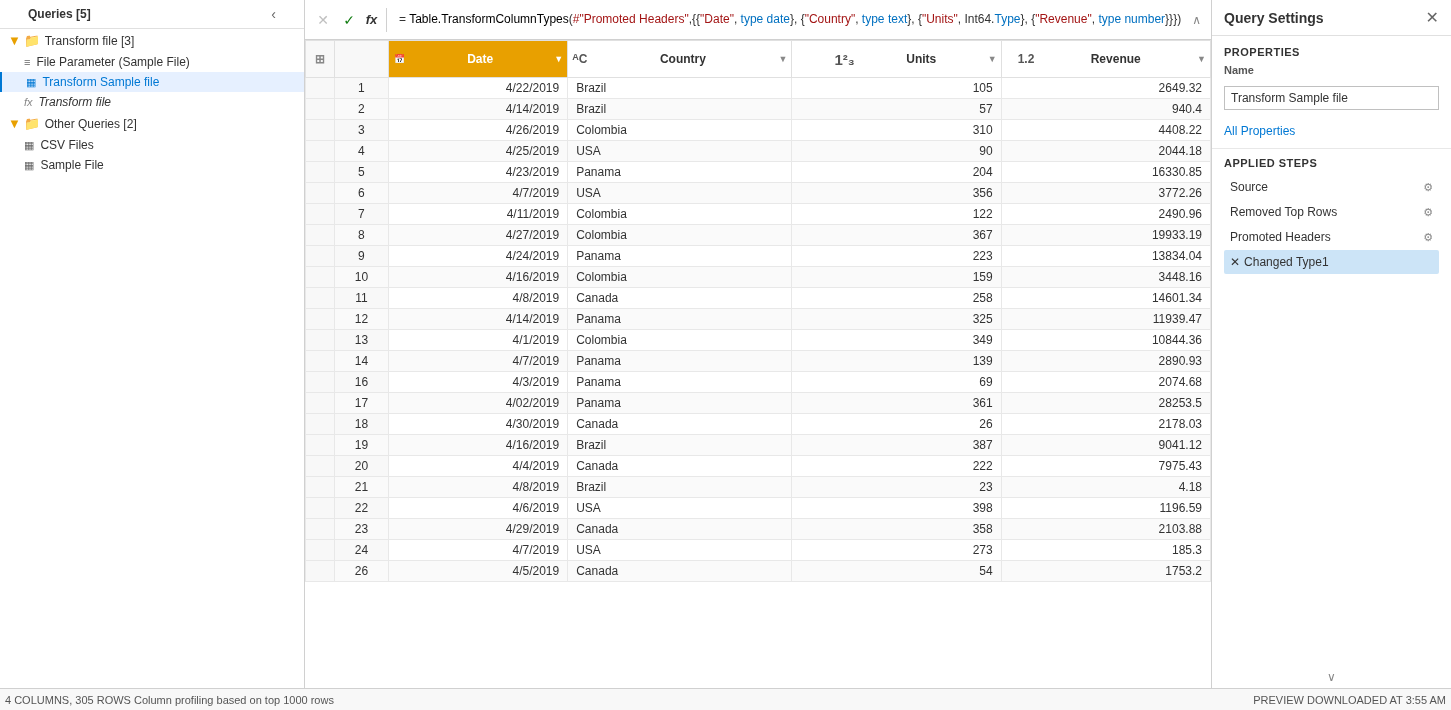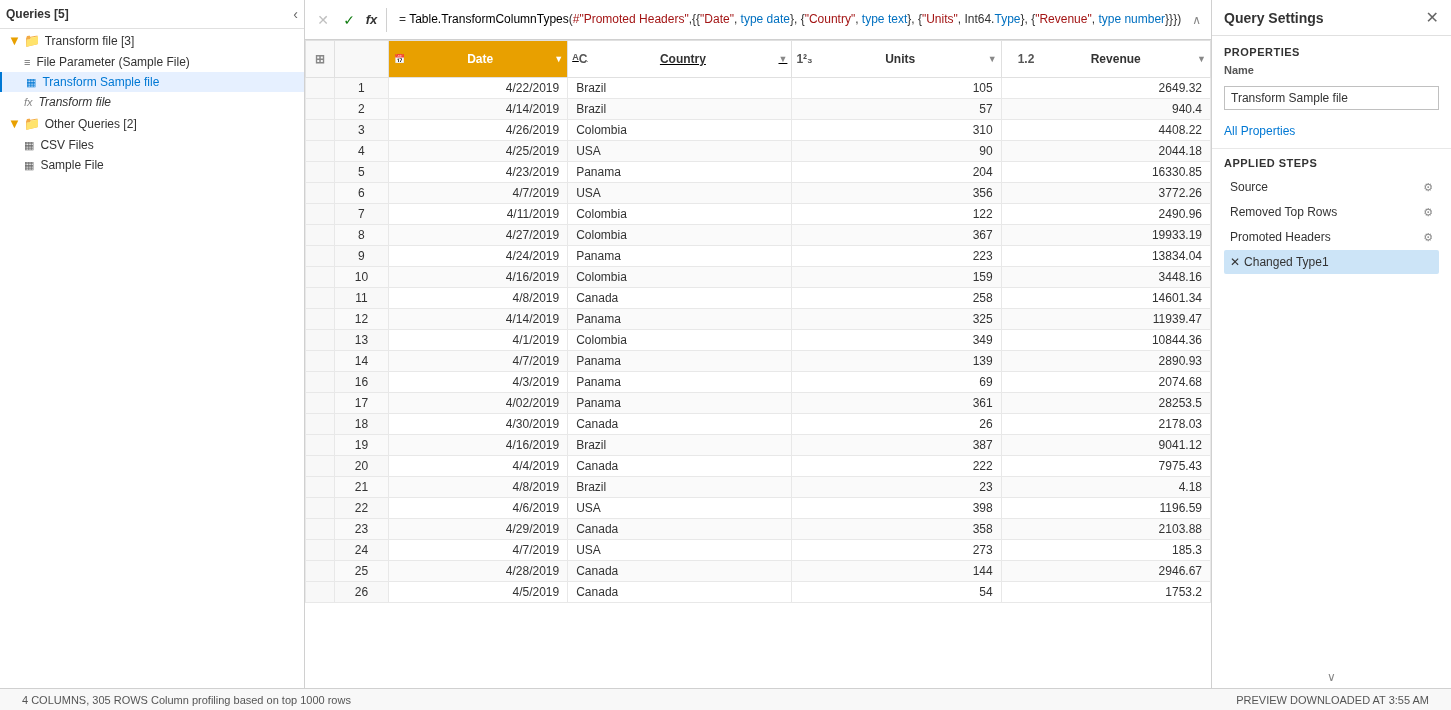--- a/index.html
+++ b/index.html
@@ -2,21 +2,21 @@
 <html><head>
   <meta charset="utf-8">
   <style>
     * { box-sizing: border-box; margin: 0; padding: 0; font-family: 'Segoe UI', Arial, sans-serif; font-size: 12px; }
     body { background: #f0f0f0; display: flex; flex-direction: column; height: 710px; overflow: hidden; }
     
     .main-layout { display: flex; flex: 1; overflow: hidden; }
     
     
     .queries-panel { width: 305px; background: #fff; border-right: 1px solid #d0d0d0; display: flex; flex-direction: column; flex-shrink: 0; }
-    .queries-header { display: flex; align-items: center; justify-content: space-between; padding: 6px 6px; background: #fff; border-bottom: 1px solid #e0e0e0; gap: 23px; }
+    .queries-header { display: flex; align-items: center; justify-content: space-between; padding: 6px 28px; background: #fff; border-bottom: 1px solid #e0e0e0; gap: 23px; }
     .queries-title { font-weight: 600; font-size: 12px; color: #333; }
     .queries-collapse { cursor: pointer; color: #666; font-size: 14px; }
     .query-group { }
     .query-group-header { display: flex; align-items: center; padding: 4px 8px; cursor: pointer; }
     .folder-icon { color: #E8A000; margin-right: 4px; font-size: 13px; }
     .group-label { font-size: 12px; color: #333; font-weight: 500; }
     .query-item { display: flex; align-items: center; padding: 3px 8px 3px 24px; cursor: pointer; color: #333; }
     .query-item.active { background: #e6f0ff; border-left: 2px solid #0078d4; }
     .query-item.active span { color: #0078d4; }
     .query-icon { margin-right: 6px; color: #666; font-size: 11px; }
@@ -69,21 +69,21 @@
     .step-name { flex: 1; font-size: 12px; color: #333; }
     .step-gear { color: #888; font-size: 11px; cursor: pointer; margin-left: 4px; }
     .step-delete { color: #666; font-size: 12px; cursor: pointer; margin-right: 4px; }
     .step-delete.active { color: #333; }
     
     
     .settings-scroll { overflow-y: auto; flex: 1; }
     .right-scroll-arrow { text-align: center; padding: 4px; color: #888; cursor: pointer; }
     
     
-    .status-bar { background: #f8f8f8; border-top: 1px solid #d0d0d0; padding: 3px 22px; display: flex; align-items: center; justify-content: space-between; height: 22px; }
+    .status-bar { background: #f8f8f8; border-top: 1px solid #d0d0d0; padding: 3px 5px; display: flex; align-items: center; justify-content: space-between; height: 22px; }
     .status-left { font-size: 11px; color: #555; }
     .status-right { font-size: 11px; color: #555; }
 
     .formula-expand { cursor: pointer; color: #888; padding: 0 4px; }
   </style>
 </head>
 <body>
 
 <div class="main-layout">
 
@@ -150,30 +150,30 @@
               </div>
             </th>
             <th style="min-width:36px;background:#f8f8f8;border:1px solid #e0e0e0;"></th>
             <th class="th-date" style="min-width:120px;">
               <div class="col-header">
                 <span class="col-header-icon" style="color:#fff;font-size:9px;padding-left:6px;">📅</span>
                 <span class="col-header-name">Date</span>
                 <span class="col-header-filter" style="color:#fff;">▼</span>
               </div>
             </th>
-            <th class="th-country" style="min-width:150px;text-decoration:underline;">
+            <th class="th-country" style="min-width:150px;">
               <div class="col-header">
                 <span class="col-header-icon" style="font-size:9px;color:#555;">A<sub>C</sub></span>
                 <span class="col-header-name">Country</span>
                 <span class="col-header-filter">▼</span>
               </div>
             </th>
             <th style="min-width:140px;border:1px solid #e0e0e0;">
               <div class="col-header">
-                <span class="col-header-icon" style="font-size:12px;color:#555;">1²₃</span>
+                <span class="col-header-icon" style="font-size:15px;color:#555;margin-left:38px;">1²₃</span>
                 <span class="col-header-name">Units</span>
                 <span class="col-header-filter">▼</span>
               </div>
             </th>
             <th style="min-width:140px;border:1px solid #e0e0e0;">
               <div class="col-header">
                 <span class="col-header-icon" style="font-size:12px;color:#555;margin-left:12px;">1.2</span>
                 <span class="col-header-name">Revenue</span>
                 <span class="col-header-filter">▼</span>
               </div>
@@ -357,28 +357,20 @@
               <td class="td-number">358</td>
               <td class="td-number">2103.88</td>
             </tr>
             <tr>
               <td style="background: rgb(248, 248, 248); text-align: center; padding: 3px; width: 28px;"></td>
               <td class="row-num-col">24</td>
               <td class="td-date">4/7/2019</td>
               <td class="td-text">USA</td>
               <td class="td-number">273</td>
               <td class="td-number">185.3</td>
-            </tr>
-            <tr>
-              <td style="background: rgb(248, 248, 248); text-align: center; padding: 3px; width: 28px;"></td>
-              <td class="row-num-col">25</td>
-              <td class="td-date">4/28/2019</td>
-              <td class="td-text">Canada</td>
-              <td class="td-number">144</td>
-              <td class="td-number">2946.67</td>
             </tr>
             <tr>
               <td style="background: rgb(248, 248, 248); text-align: center; padding: 3px; width: 28px;"></td>
               <td class="row-num-col">26</td>
               <td class="td-date">4/5/2019</td>
               <td class="td-text">Canada</td>
               <td class="td-number">54</td>
               <td class="td-number">1753.2</td>
             </tr>
           </tbody>

